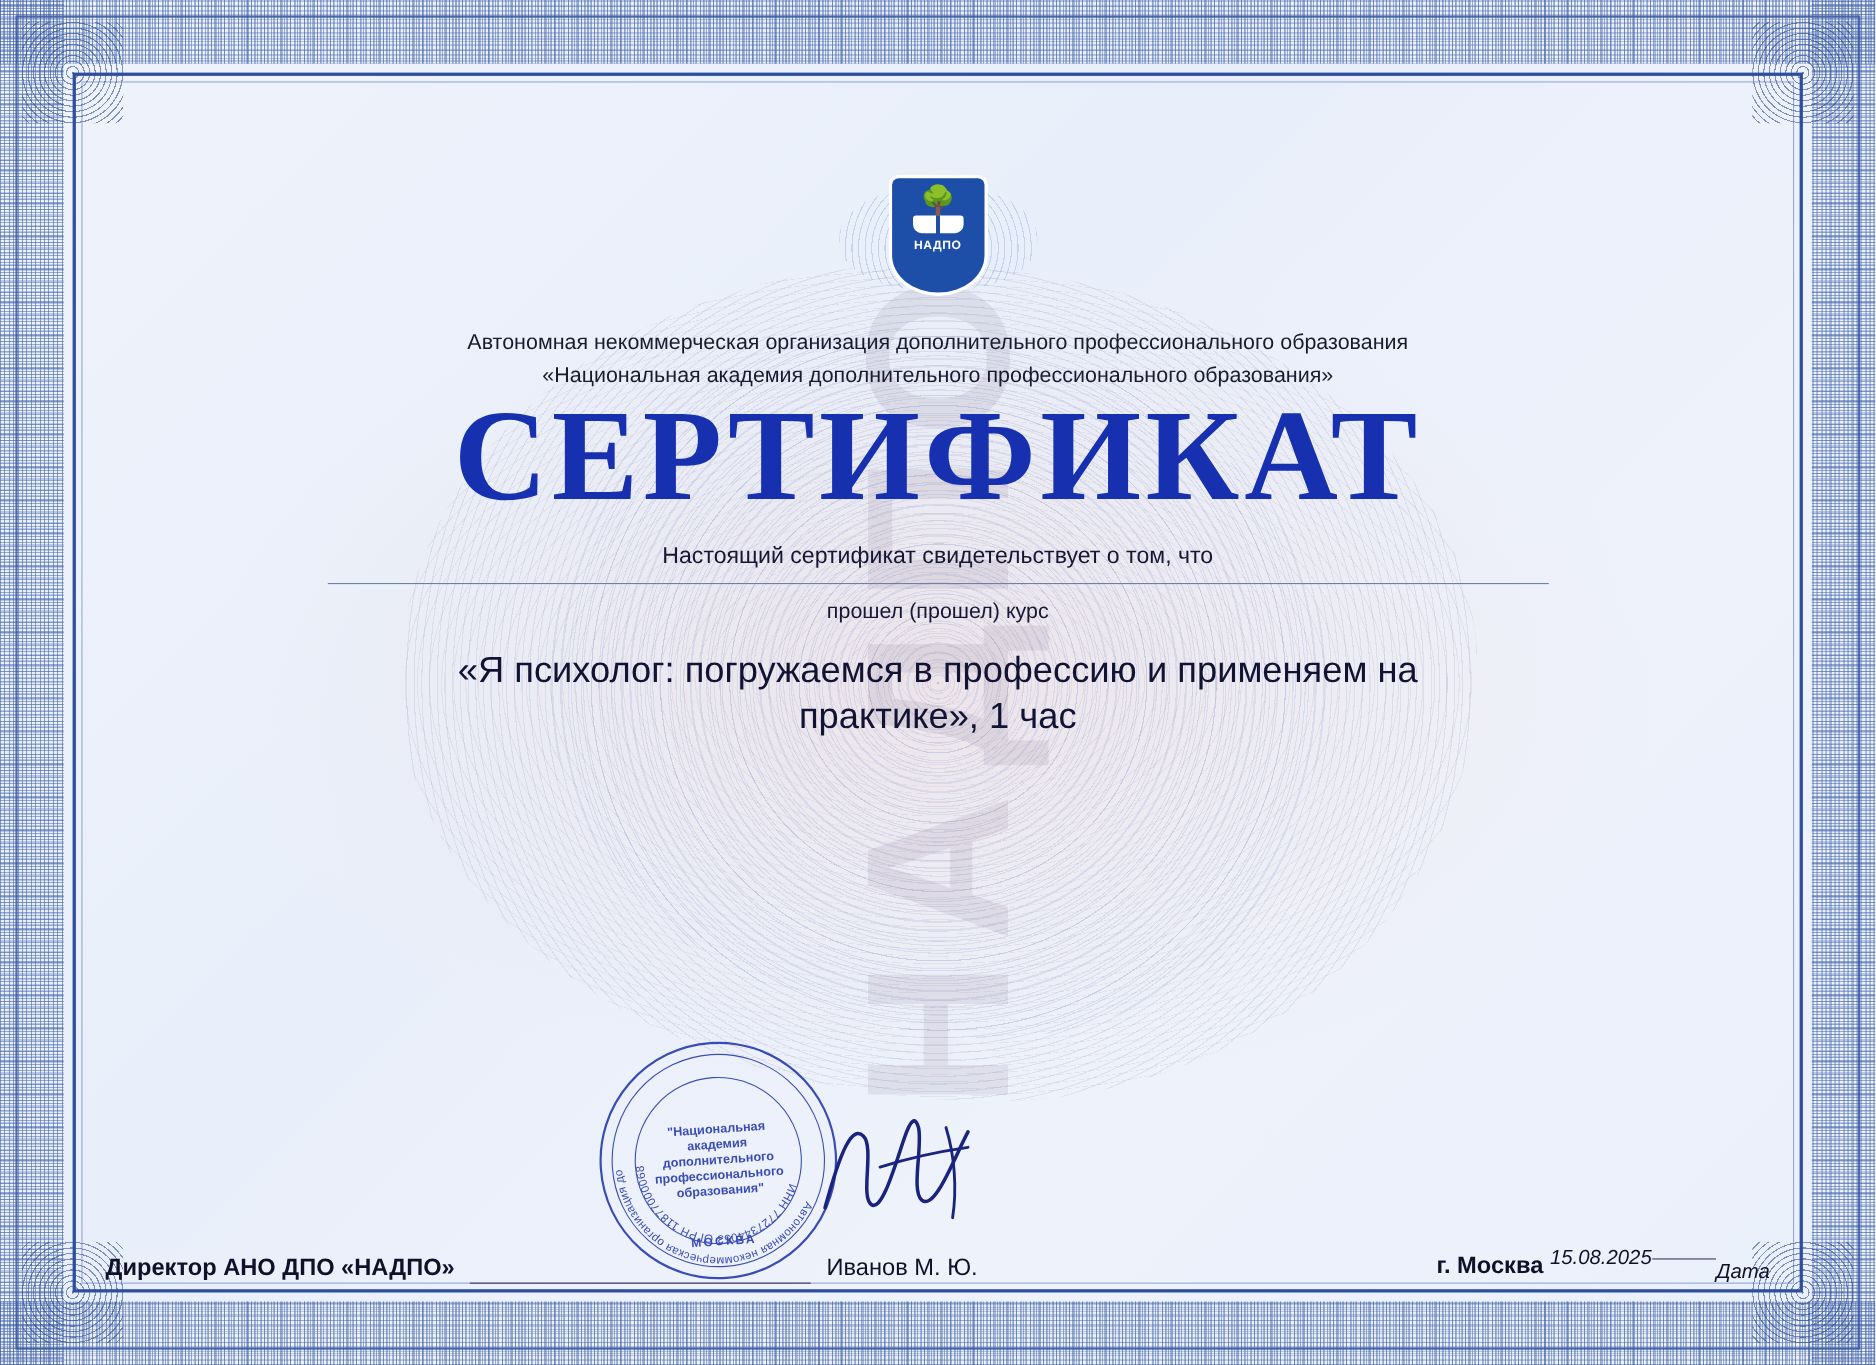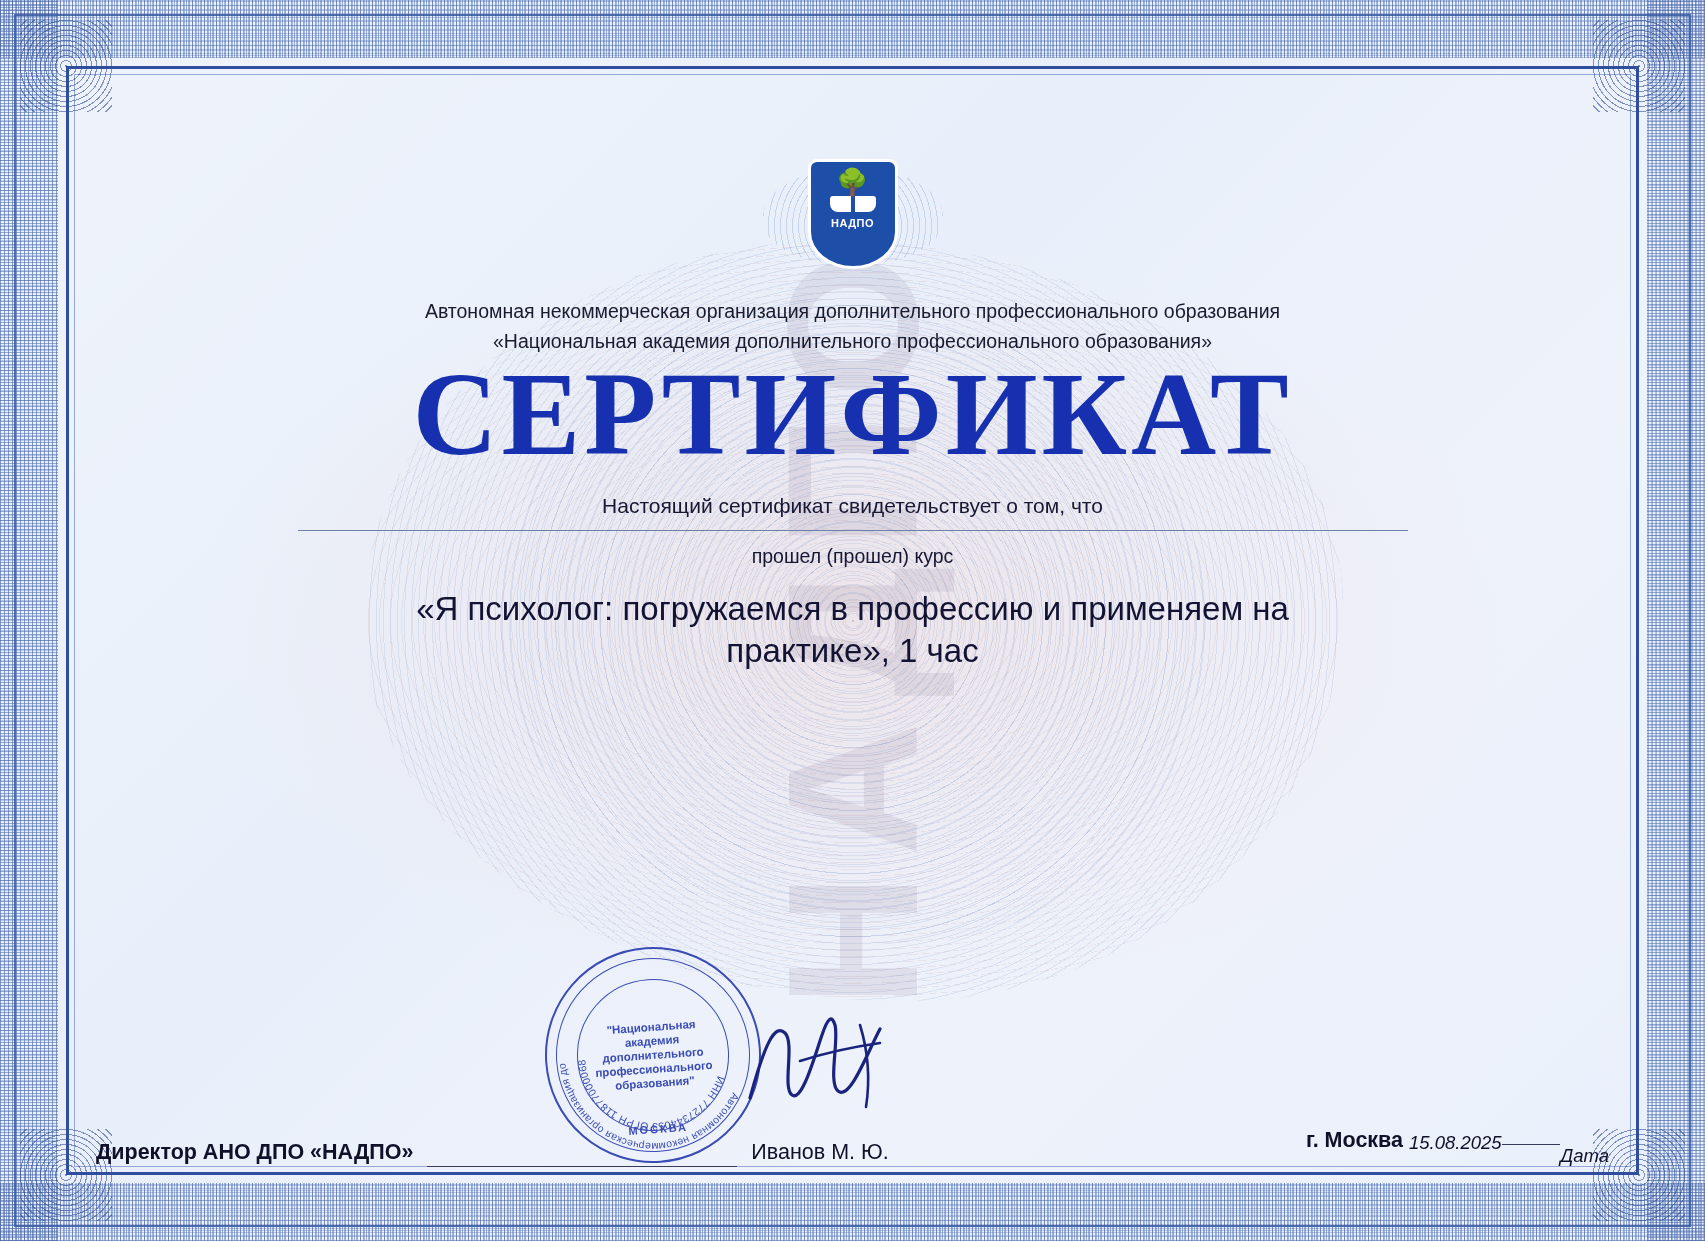--- a/index.html
+++ b/index.html
@@ -301,21 +301,21 @@
 
   .sign-right {
     display: flex;
     align-items: flex-end;
     gap: 6px;
   }
   .city {
     font-size: 21.5px;
     font-weight: 700;
     color: #101029;
-    padding-bottom: 14px;
+    padding-bottom: 4px;
     white-space: nowrap;
   }
   .date-block {
     display: flex;
     flex-direction: row;
     align-items: center;
     width: 200px;
     font-style: italic;
   }
   .date-value {

